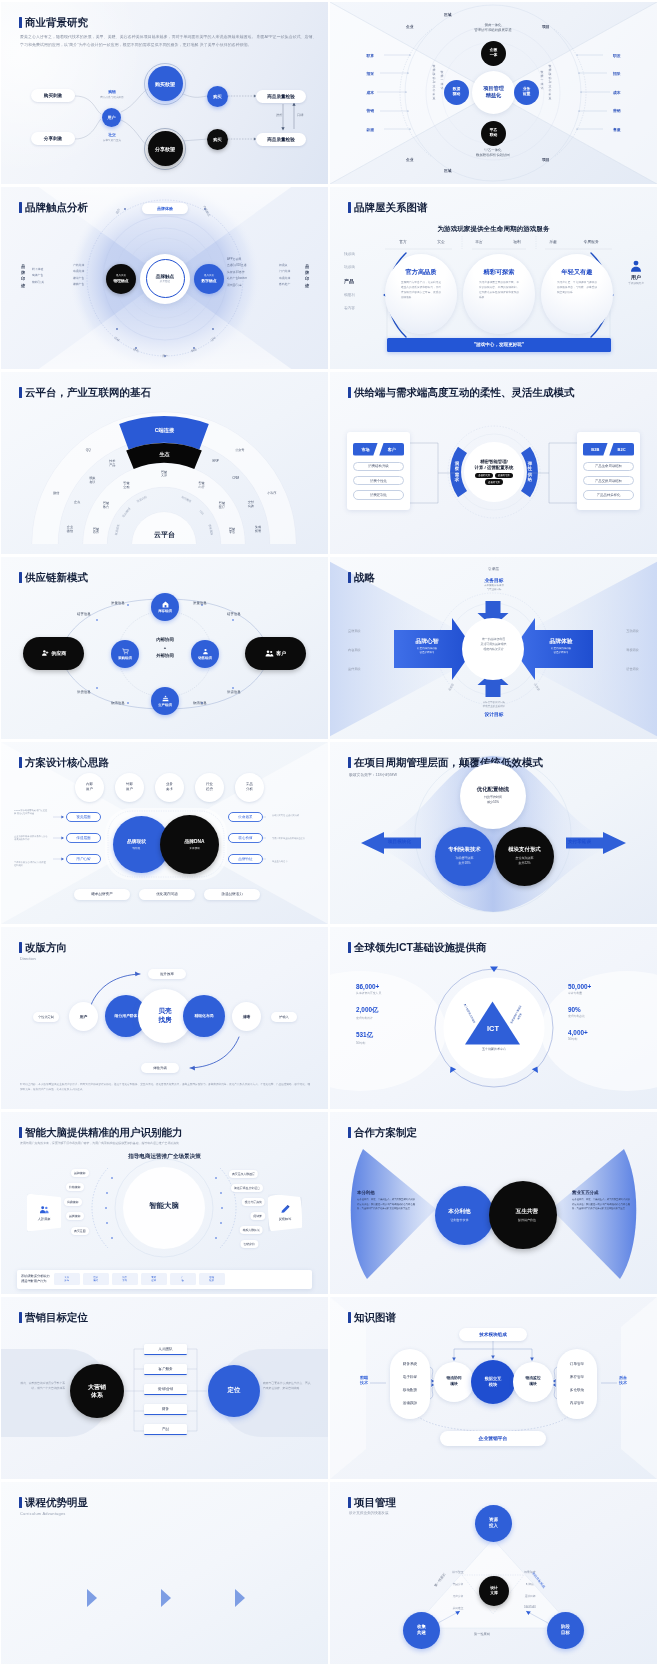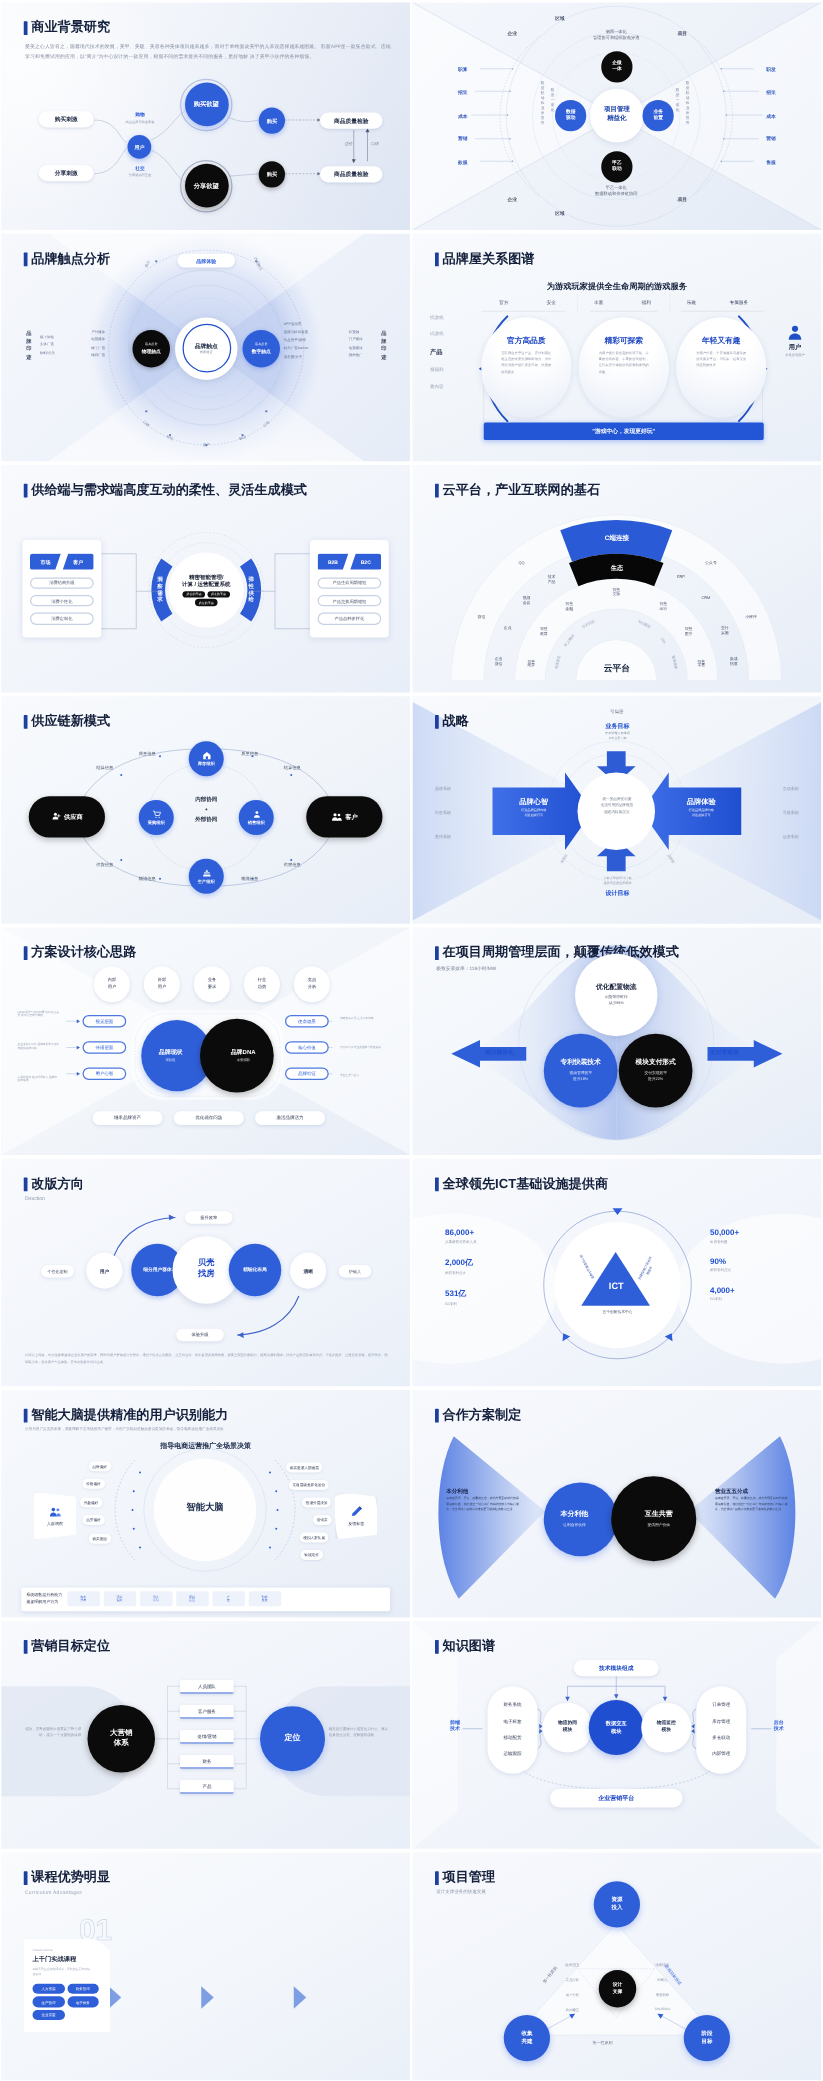--- a/index.html
+++ b/index.html
@@ -693,75 +693,20 @@
       <path d="M3.4,22 C3.4,16.2 7.2,13.2 12,13.2 C16.8,13.2 20.6,16.2 20.6,22 Z" fill="#1f4fc4"></path>
     </svg>
     <div class="u1">用户</div>
     <div class="u2">手机游戏用户</div>
   </div>
   <div class="c s4banner">"游戏中心，发现更好玩"</div>
  </div>
 </div>
 
 <div class="cell">
- <div class="slide s6">
-  <div class="stitle">
-    <span class="bar"></span>
-    <span class="txt">供给端与需求端高度互动的柔性、灵活生成模式</span>
-  </div>
-  <svg class="abs" width="327" height="182" viewBox="0 0 327 182">
-    <circle cx="164" cy="100" r="46" fill="none" stroke="#c9d4e8" stroke-width="0.35" stroke-dasharray="1.5 1.5"></circle>
-    <circle cx="164" cy="100" r="38" fill="none" stroke="#dfe5f0" stroke-width="0.4"></circle>
-    <circle cx="164" cy="100" r="30" fill="#ffffff"></circle>
-    <path d="M128.0,74.8 A44,44 0 0 0 128.0,125.2 L137.0,118.9 A33,33 0 0 1 137.0,81.1 Z" fill="#2d5cd4"></path>
-    <path d="M200.0,74.8 A44,44 0 0 1 200.0,125.2 L191.0,118.9 A33,33 0 0 0 191.0,81.1 Z" fill="#2d5cd4"></path>
-    <g stroke="#8d9cbc" stroke-width="0.35" fill="none">
-      <path d="M80,71 L108,71 L108,131 L80,131"></path>
-      <path d="M247,71 L219,71 L219,131 L247,131"></path>
-      <path d="M108,101 L126,101"></path>
-            <path d="M219,101 L201,101"></path>
-    </g>
-  </svg>
-  <div class="c s6card left">
-    <div class="tabs">
-            <div class="tab">市场</div>
-            <div class="tab">客户</div>
-          </div>
-    <div class="rows">
-            <div class="row">消费结构升级</div>
-            <div class="row">消费个性化</div>
-            <div class="row">消费定制化</div>
-          </div>
-  </div>
-  <div class="c s6card right">
-    <div class="tabs">
-            <div class="tab">B2B</div>
-            <div class="tab">B2C</div>
-          </div>
-    <div class="rows">
-            <div class="row">产品生命周期缩短</div>
-            <div class="row">产品交换周期缩短</div>
-            <div class="row">产品品种多样化</div>
-          </div>
-  </div>
-  <div class="c s6arc l">洞察需求</div>
-  <div class="c s6arc r">弹性供给</div>
-  <div class="c s6center">
-    <div class="l1">精密智能管理/</div>
-    <div class="l2">计算 / 运营配置系统</div>
-  </div>
-  <div class="c s6chips">
-          <div class="chip">必要的无需</div>
-          <div class="chip">必要的无需</div>
-          <div class="chip">必要的无需</div>
-        </div>
- </div>
-</div>
-
-<div class="cell">
  <div class="slide s5">
   <div class="stitle">
     <span class="bar"></span>
     <span class="txt">云平台，产业互联网的基石</span>
   </div>
   <svg class="abs" width="327" height="182" viewBox="0 0 327 182">
     <g fill="none" stroke="#dde4ef" stroke-width="0.4">
       <path d="M31,172 A132,132 0 0 1 295,172"></path>
       <path d="M57,172 A106,106 0 0 1 269,172"></path>
       <path d="M82,172 A81,81 0 0 1 244,172"></path>
@@ -796,20 +741,75 @@
           <div style="left:85.0px;top:156.0px;width:20px;">智慧<br>政务</div>
           <div style="left:190.6px;top:110.1px;width:20px;">智慧<br>出行</div>
           <div style="left:210.9px;top:130.4px;width:20px;">智慧<br>医疗</div>
           <div style="left:221.0px;top:156.0px;width:20px;">智慧<br>零售</div>
           <div style="left:107.4px;top:156.6px;width:20px; transform:rotate(-76deg); font-size:2.7px; color:#9aa4b8;">机器视觉</div>
           <div style="left:116.0px;top:139.1px;width:20px; transform:rotate(-52deg); font-size:2.7px; color:#9aa4b8;">语义/翻译</div>
           <div style="left:130.9px;top:126.5px;width:20px; transform:rotate(-28deg); font-size:2.7px; color:#9aa4b8;">语音识别</div>
           <div style="left:175.1px;top:126.5px;width:20px; transform:rotate(28deg); font-size:2.7px; color:#9aa4b8;">知识图谱</div>
           <div style="left:190.0px;top:139.1px;width:20px; transform:rotate(52deg); font-size:2.7px; color:#9aa4b8;">LBS</div>
           <div style="left:198.6px;top:156.6px;width:20px; transform:rotate(76deg); font-size:2.7px; color:#9aa4b8;">图像视频</div>
+        </div>
+ </div>
+</div>
+
+<div class="cell">
+ <div class="slide s6">
+  <div class="stitle">
+    <span class="bar"></span>
+    <span class="txt">供给端与需求端高度互动的柔性、灵活生成模式</span>
+  </div>
+  <svg class="abs" width="327" height="182" viewBox="0 0 327 182">
+    <circle cx="164" cy="100" r="46" fill="none" stroke="#c9d4e8" stroke-width="0.35" stroke-dasharray="1.5 1.5"></circle>
+    <circle cx="164" cy="100" r="38" fill="none" stroke="#dfe5f0" stroke-width="0.4"></circle>
+    <circle cx="164" cy="100" r="30" fill="#ffffff"></circle>
+    <path d="M128.0,74.8 A44,44 0 0 0 128.0,125.2 L137.0,118.9 A33,33 0 0 1 137.0,81.1 Z" fill="#2d5cd4"></path>
+    <path d="M200.0,74.8 A44,44 0 0 1 200.0,125.2 L191.0,118.9 A33,33 0 0 0 191.0,81.1 Z" fill="#2d5cd4"></path>
+    <g stroke="#8d9cbc" stroke-width="0.35" fill="none">
+      <path d="M80,71 L108,71 L108,131 L80,131"></path>
+      <path d="M247,71 L219,71 L219,131 L247,131"></path>
+      <path d="M108,101 L126,101"></path>
+            <path d="M219,101 L201,101"></path>
+    </g>
+  </svg>
+  <div class="c s6card left">
+    <div class="tabs">
+            <div class="tab">市场</div>
+            <div class="tab">客户</div>
+          </div>
+    <div class="rows">
+            <div class="row">消费结构升级</div>
+            <div class="row">消费个性化</div>
+            <div class="row">消费定制化</div>
+          </div>
+  </div>
+  <div class="c s6card right">
+    <div class="tabs">
+            <div class="tab">B2B</div>
+            <div class="tab">B2C</div>
+          </div>
+    <div class="rows">
+            <div class="row">产品生命周期缩短</div>
+            <div class="row">产品交换周期缩短</div>
+            <div class="row">产品品种多样化</div>
+          </div>
+  </div>
+  <div class="c s6arc l">洞察需求</div>
+  <div class="c s6arc r">弹性供给</div>
+  <div class="c s6center">
+    <div class="l1">精密智能管理/</div>
+    <div class="l2">计算 / 运营配置系统</div>
+  </div>
+  <div class="c s6chips">
+          <div class="chip">必要的无需</div>
+          <div class="chip">必要的无需</div>
+          <div class="chip">必要的无需</div>
         </div>
  </div>
 </div>
 
 <div class="cell">
  <div class="slide s7">
   <div class="stitle">
     <span class="bar"></span>
     <span class="txt">供应链新模式</span>
   </div>
@@ -1432,35 +1432,20 @@
     <span class="bar"></span>
     <span class="txt">课程优势明显</span>
   </div>
   <div class="c s17sub">Curriculum Advantages</div>
   <svg class="abs" width="327" height="182" viewBox="0 0 327 182">
     <path d="M86,107 l10,9 l-10,9 z" fill="#7e9ee4"></path>
     <path d="M160,107 l10,9 l-10,9 z" fill="#7e9ee4"></path>
     <path d="M234,107 l10,9 l-10,9 z" fill="#7e9ee4"></path>
   </svg>
   <div class="c s17cards">
-          <div class="cd">
-            <div class="num">01</div>
-            <div class="bd">
-              <div class="en">Actual Course</div>
-              <div class="ti">上千门实战课程</div>
-              <div class="de">精耕不同企业的实际场景，帮助您在工作中快速落地</div>
-              <div class="tg">
-                <span>人力资源</span>
-                <span>财务管理</span>
-                <span>生产管理</span>
-                <span>电子商务</span>
-                <span>企业课堂</span>
-              </div>
-            </div>
-          </div>
         </div>
  </div>
 </div>
 
 <div class="cell">
  <div class="slide s18">
   <svg class="abs" width="327" height="182" viewBox="0 0 327 182">
     <path d="M163,57 L243,146 H83 Z" fill="#ffffff" opacity="0.62" stroke="#cdd8ea" stroke-width="0.4"></path>
     <path d="M132,93 H194 L163,132 Z" fill="none" stroke="#b9c7e0" stroke-width="0.3" stroke-dasharray="1.2 1.2"></path>
     <g stroke="#8ea4d4" stroke-width="0.35" fill="none">

